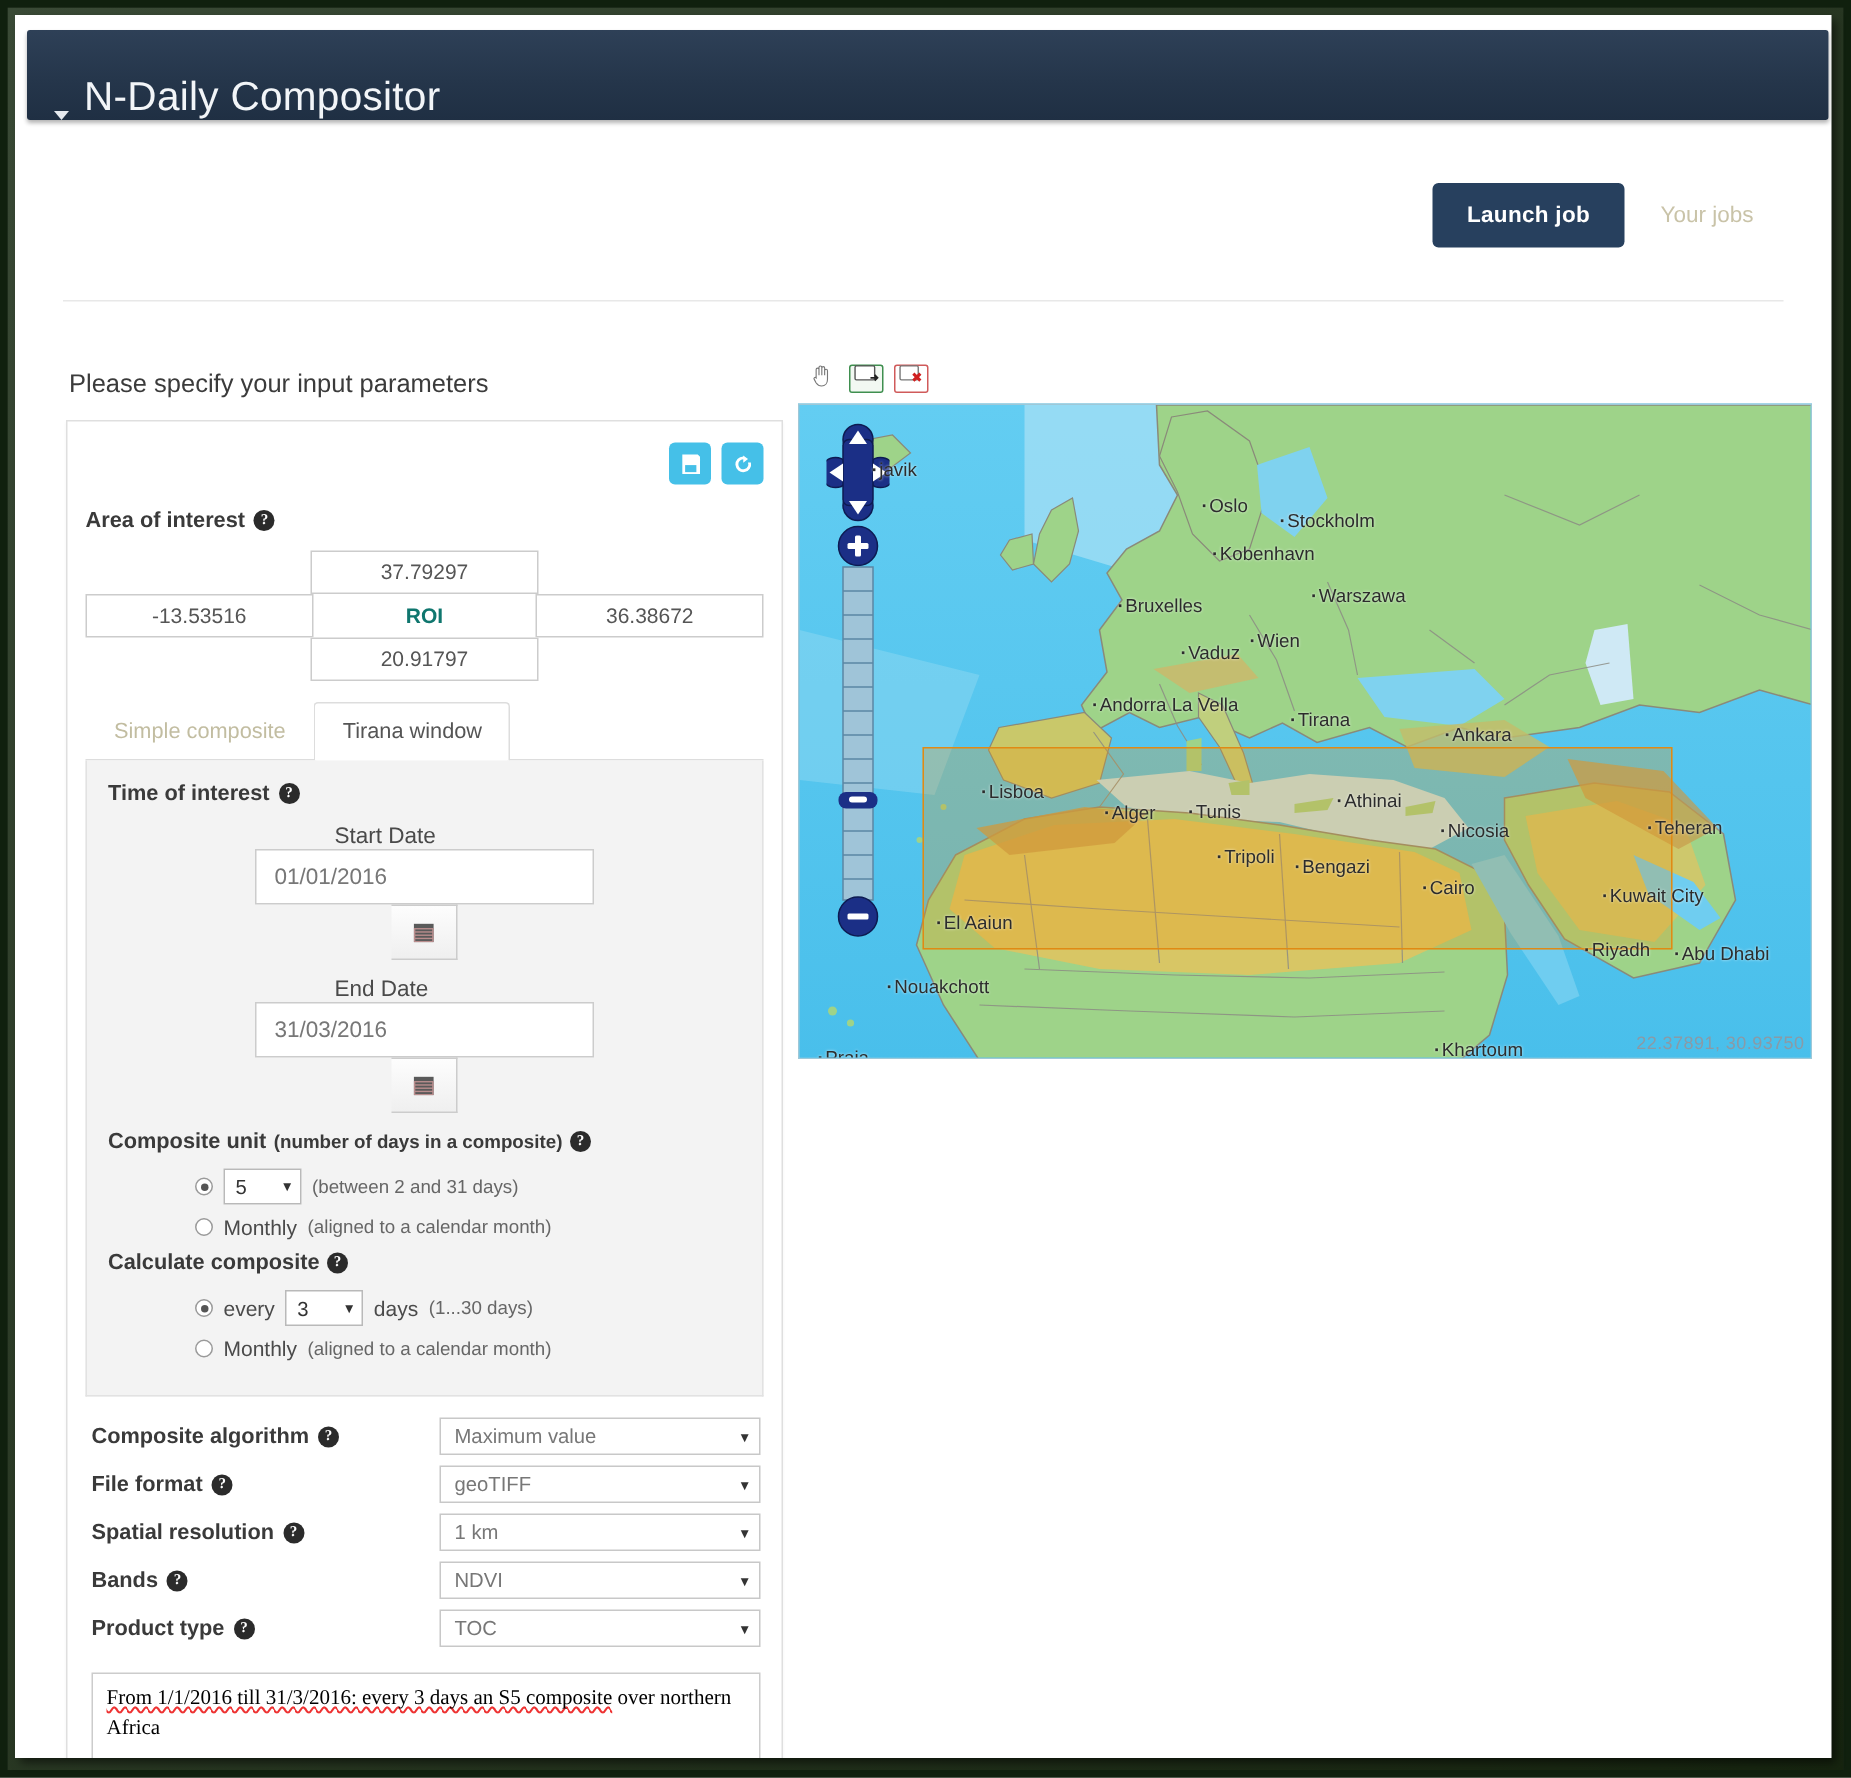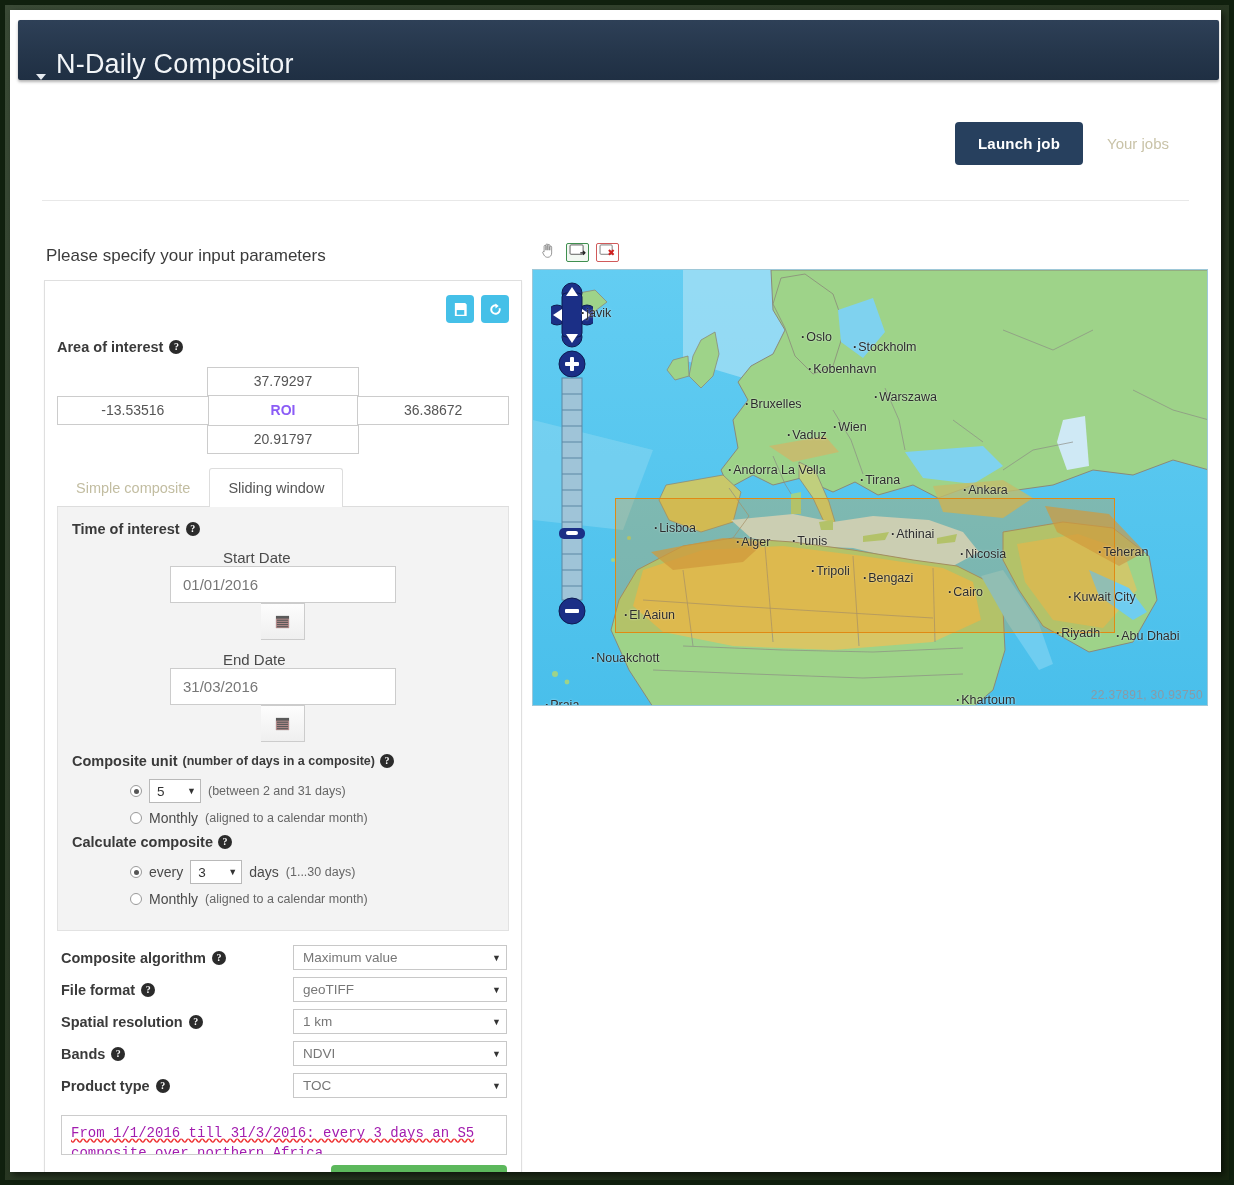--- a/index.html
+++ b/index.html
@@ -97,21 +97,21 @@
   .roi-box{
     border:1px solid #ccc; background:#fff; color:#555;
     font-size:14px; height:29px; line-height:27px; text-align:center;
   }
   .roi-top, .roi-bottom{ width:152px; }
   .roi-mid{ display:flex; justify-content:center; gap:0; }
   .roi-left{ width:155px; }
   .roi-right{ width:155px; }
   .roi-center{
     width:152px; height:29px; line-height:29px; text-align:center;
-    font-size:14px; font-weight:bold; color:#8b5cf6;
+    font-size:14px; font-weight:bold; color:#0f766e;
   }
 
   
   .mode-tabs{ display:flex; margin-top:14px; border-bottom:1px solid #ddd; }
   .mode-tab{
     padding:11px 18px; font-size:14.5px; cursor:pointer; color:#c2bda1;
     border:1px solid transparent; border-bottom:none; margin-bottom:-1px;
   }
   .mode-tab.active{
     color:#555; background:#fff; border-color:#ddd; border-radius:3px 3px 0 0;
@@ -173,24 +173,24 @@
   .dd-select{
     flex:1; height:25px; border:1px solid #c8c8c8; background:#fff;
     font-size:13.5px; color:#777; padding:0 5px 0 9px;
     display:flex; align-items:center; justify-content:space-between;
     cursor:pointer;
   }
   .dd-select .arw{ font-size:9px; color:#333; }
 
   .ta-wrap{ padding:0 2px 0 4px; }
   .descr-box{
-    width:100%; height:40px; border:1px solid #ccc; background:#fff;
-    font-size:14px; color:#a21caf; line-height:1.45; padding:7px 9px;
+    width:100%; height:70px; border:1px solid #ccc; background:#fff;
+    font-size:14px; color:#000000; line-height:1.45; padding:7px 9px;
     resize:none; outline:none; overflow:hidden;
-    font-family:Liberation Mono, monospace;
+    font-family:Liberation Serif, serif;
   }
   .sq-underline{ text-decoration:underline wavy #e33; text-decoration-skip-ink:none; }
   .launch-row{ display:flex; justify-content:flex-end; padding:10px 2px 4px 0; }
   .btn-green{
     background:#5cb85c; color:#fff; border:none; border-radius:4px;
     font-size:15px; font-weight:bold; padding:11px 19px; cursor:pointer;
   }
 
   
   .map-col{ position:absolute; left:522px; top:230px; width:676px; }
@@ -286,21 +286,21 @@
           <div class="roi-center">ROI</div>
           <div class="roi-box roi-right">36.38672</div>
         </div>
         <div class="roi-row">
           <div class="roi-box roi-bottom">20.91797</div>
         </div>
       </div>
 
       <div class="mode-tabs">
         <div class="mode-tab">Simple composite</div>
-        <div class="mode-tab active">Sliding window</div>
+        <div class="mode-tab active">Tirana window</div>
       </div>
 
       <div class="toi-block">
         <div class="field-label">
           <span>Time of interest</span>
           <span class="help-ico">?</span>
         </div>
 
         <div class="date-row">
           <div class="date-lbl">Start Date</div>

